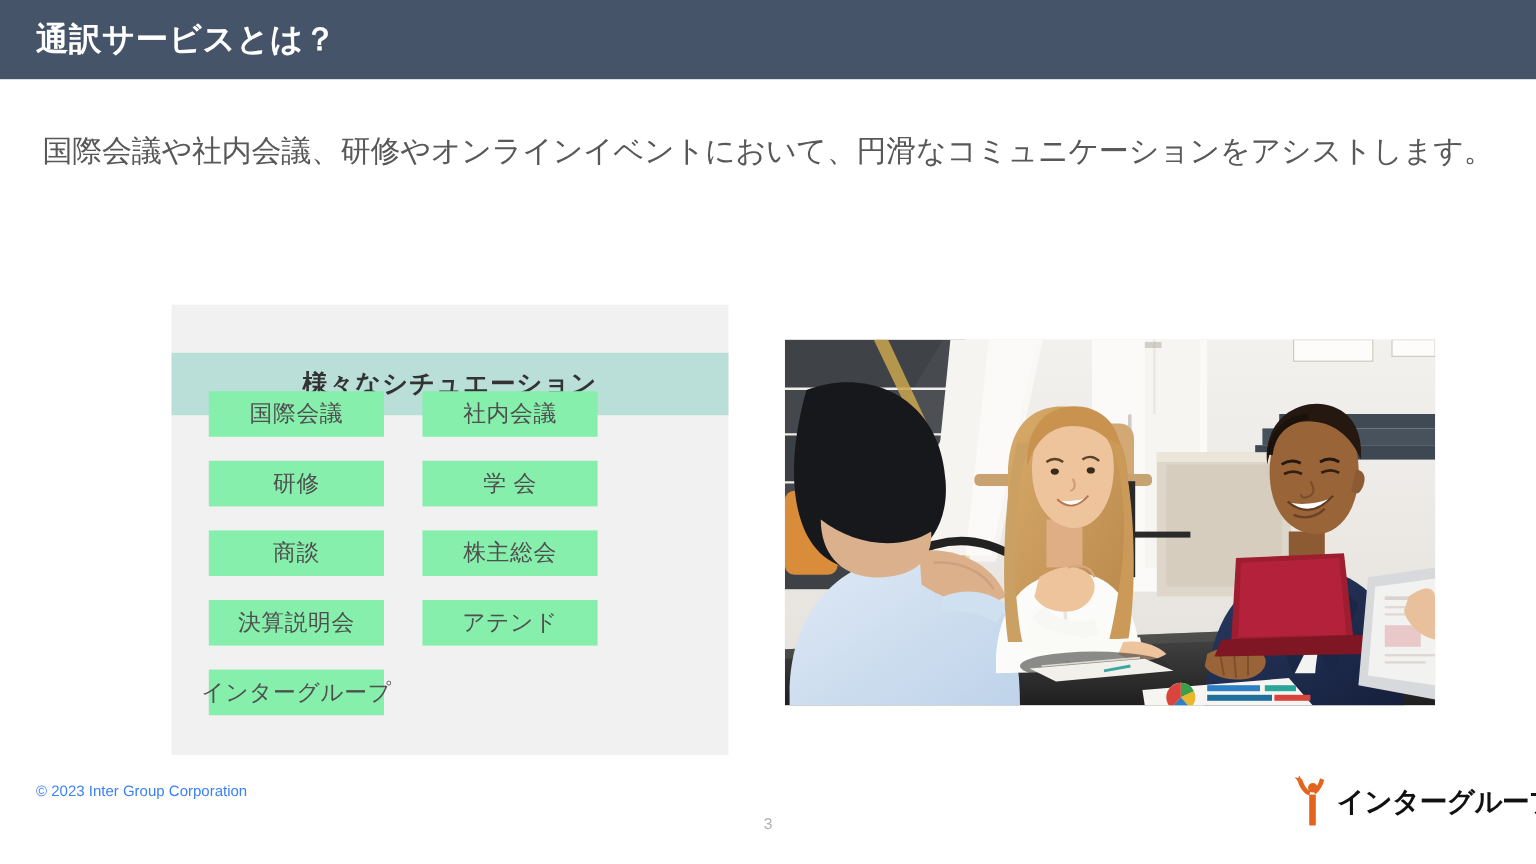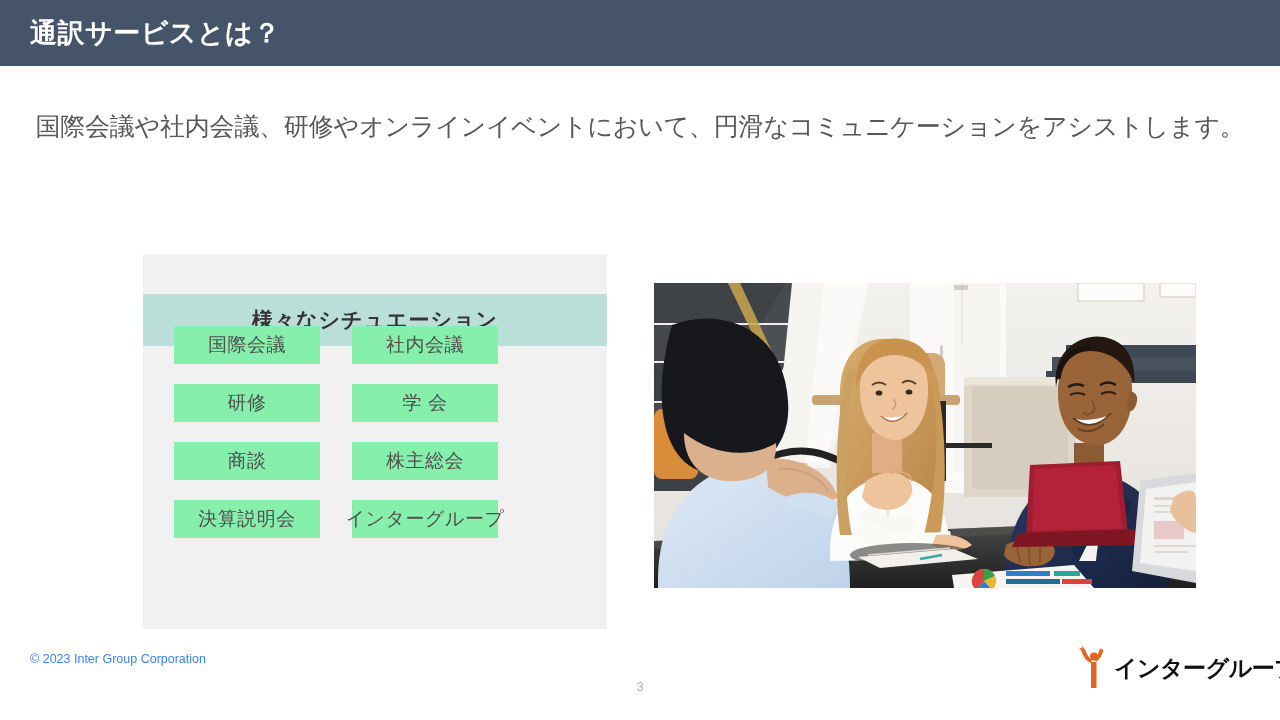--- a/index.html
+++ b/index.html
@@ -190,20 +190,23 @@
         <span class="cell-text">学 会</span>
       </div>
     <div class="cell">
         <span class="cell-text">商談</span>
       </div>
     <div class="cell">
         <span class="cell-text">株主総会</span>
       </div>
     <div class="cell">
         <span class="cell-text">決算説明会</span>
+      </div>
+    <div class="cell">
+        <span class="cell-text">アテンド</span>
       </div>
     <div class="cell">
         <span class="cell-text">インターグループ</span>
       </div>
   </div>
 </div>
 
 <div class="photo">
   <svg width="542" height="305" viewBox="0 0 542 305" xmlns="http://www.w3.org/2000/svg">
     <defs>

